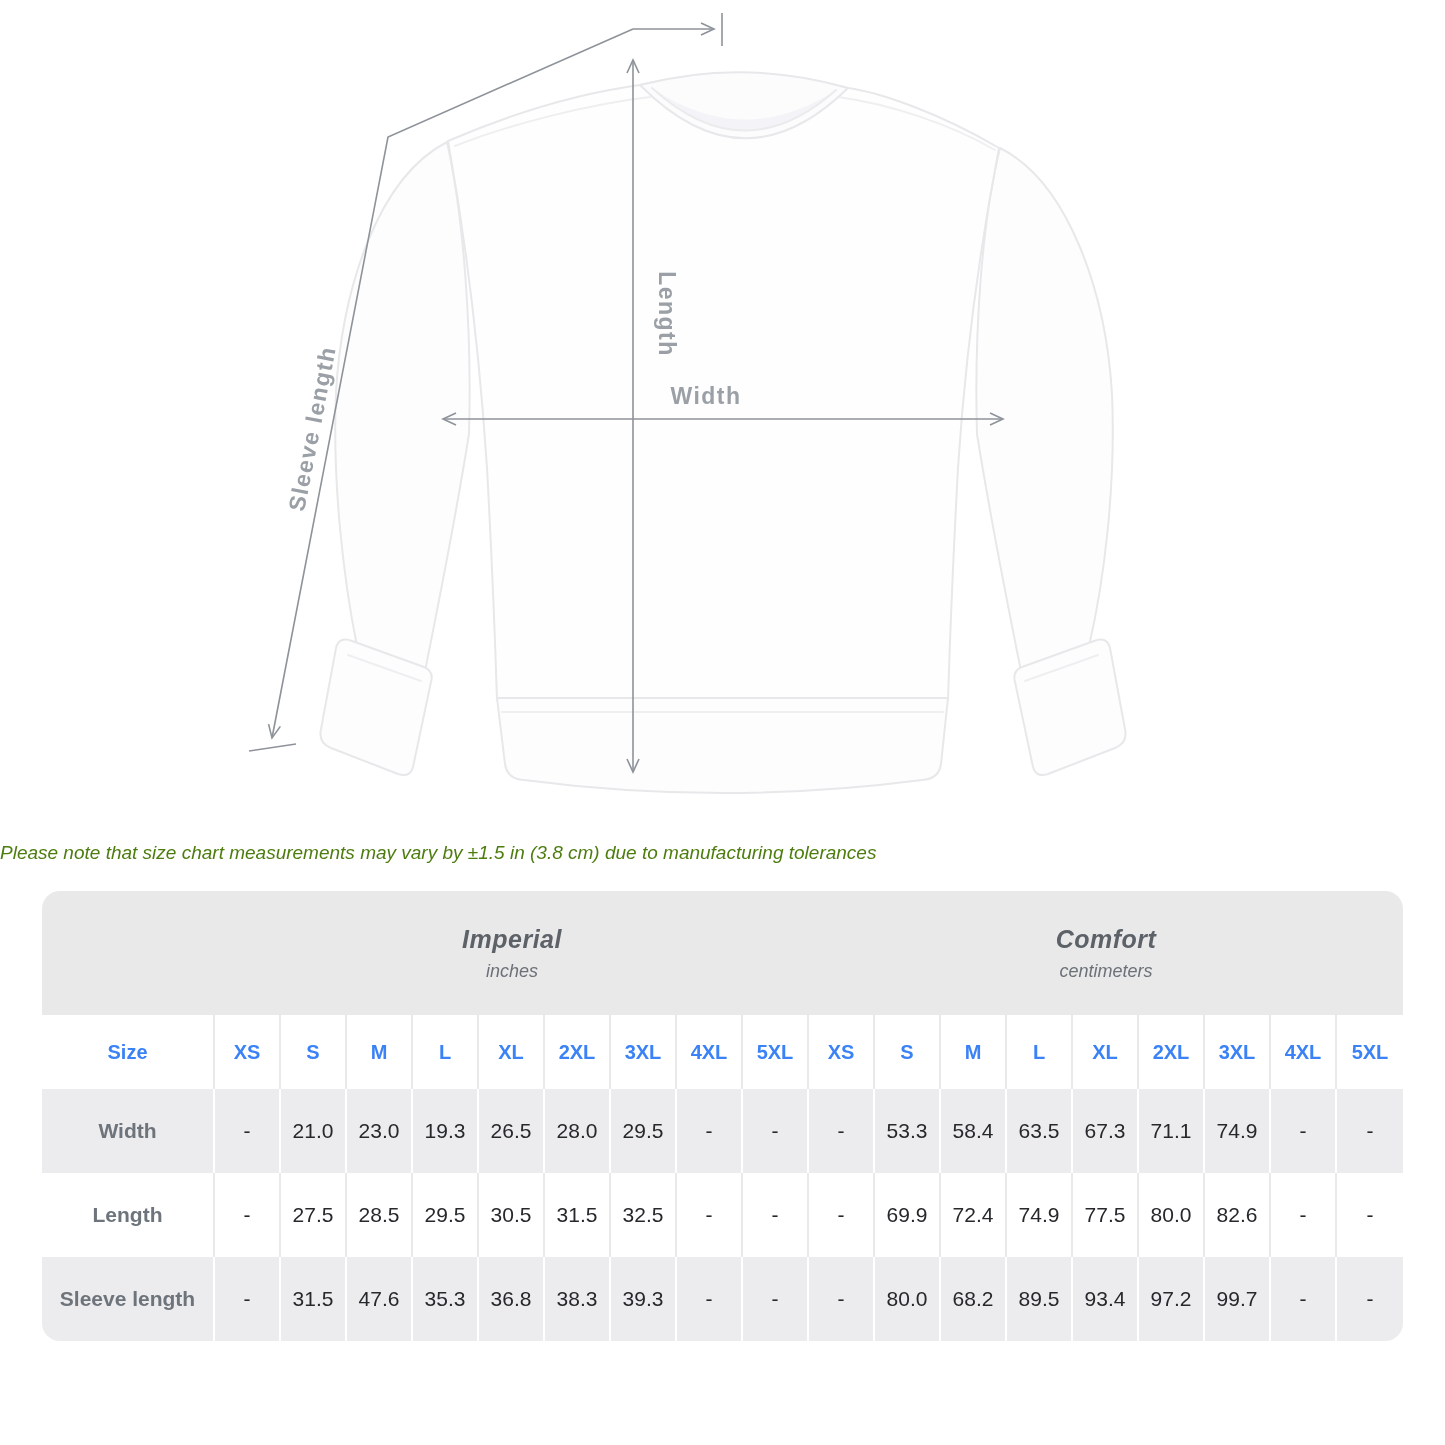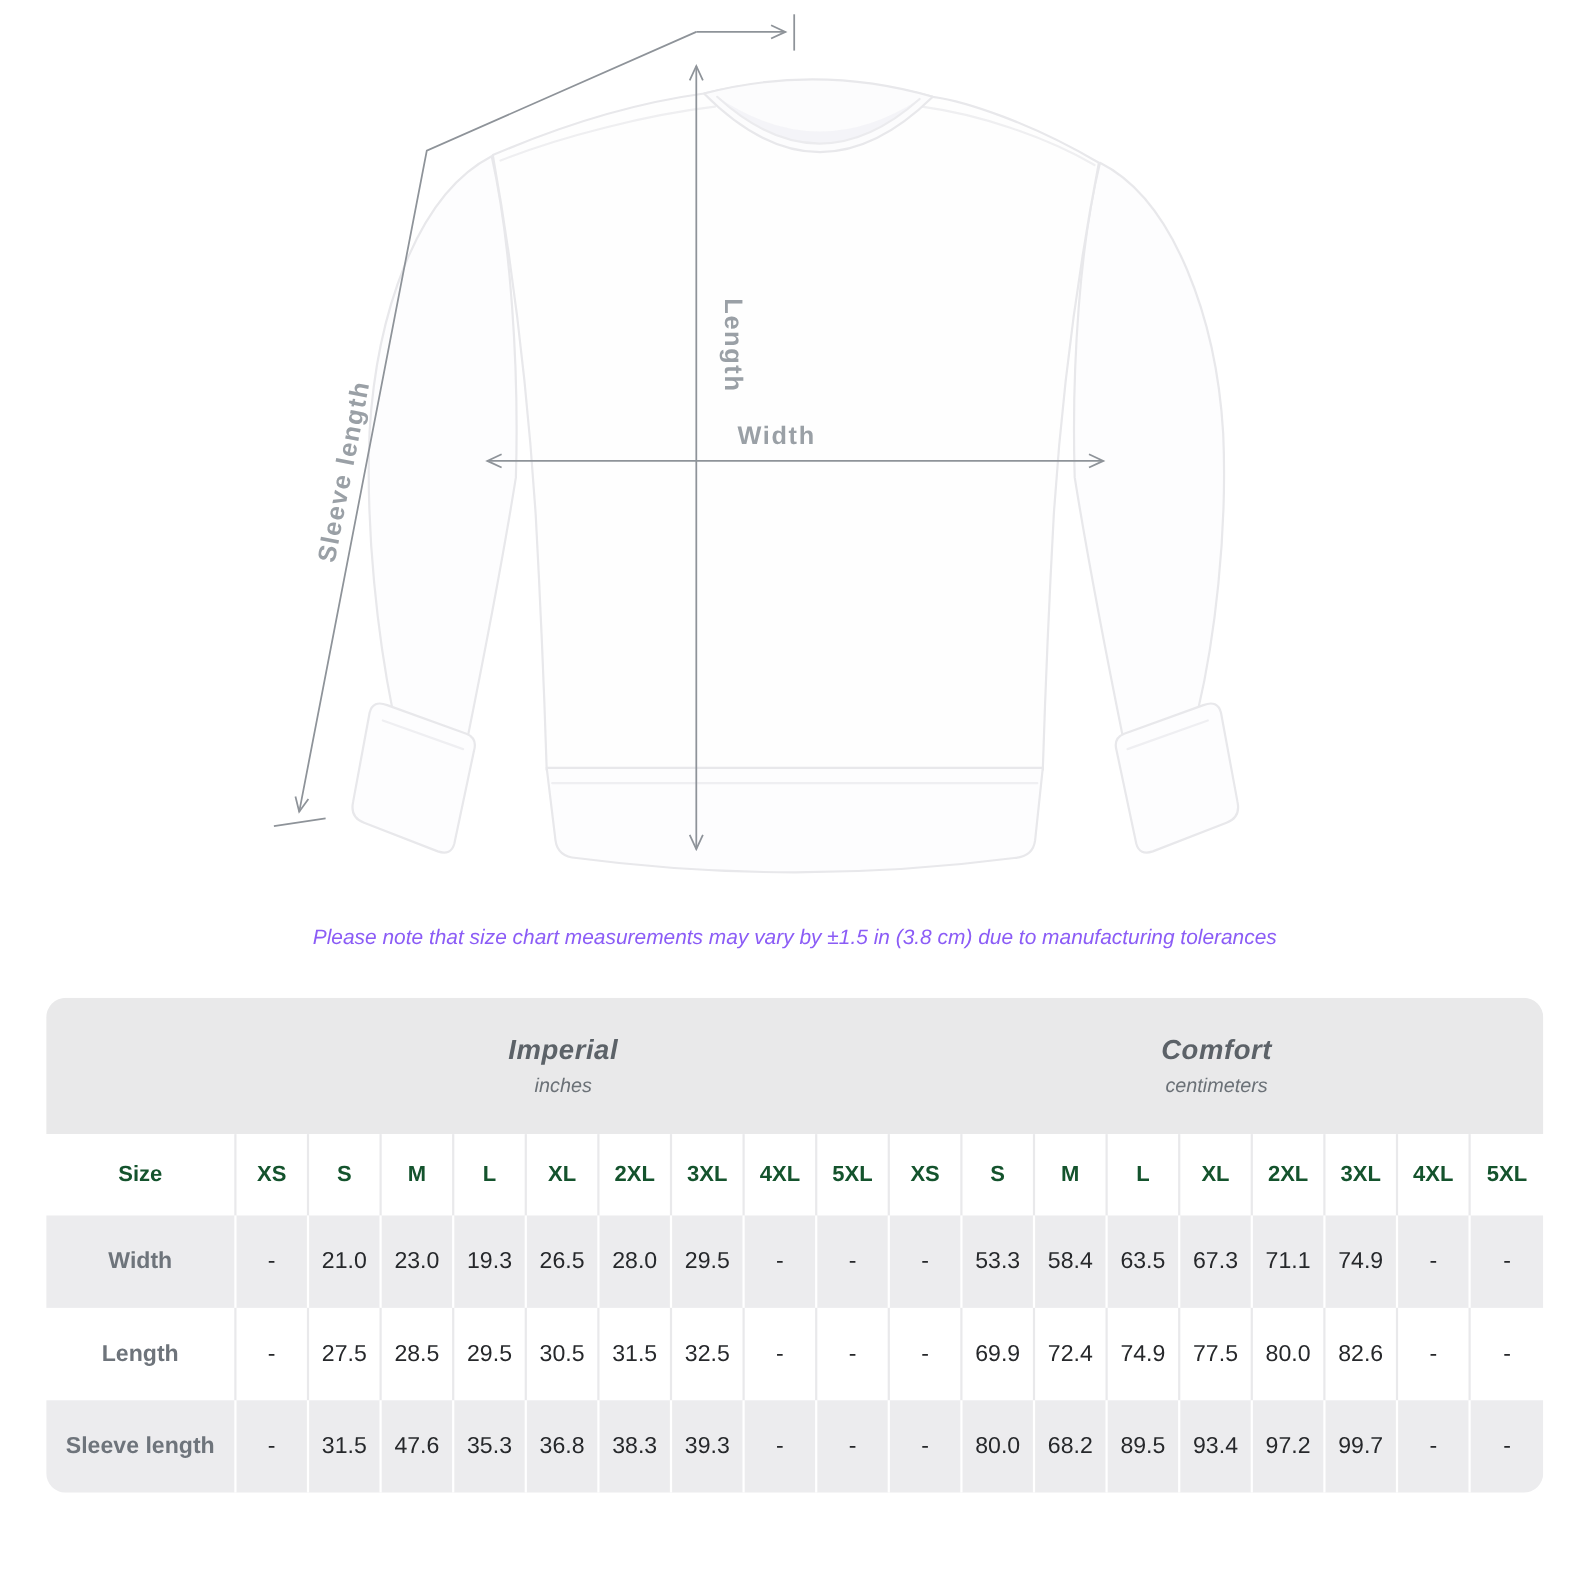--- a/index.html
+++ b/index.html
@@ -17,27 +17,27 @@
     font-family:"Liberation Sans", sans-serif;
     font-size:23px;font-weight:bold;fill:#9aa0a6;letter-spacing:1.5px;
   }
 
   
   .title{
     margin:8px 0 0 0;text-align:center;
     font-size:31px;font-weight:bold;color:#37393c;letter-spacing:.5px;
   }
   .subtitle{
-    margin:10px 0 0 0;text-align:center;
-    font-size:19px;font-style:italic;color:#8b5cf6;
+    margin:10px 0 0 0;text-align:left;
+    font-size:19px;font-style:italic;color:#4d7c0f;
   }
 
   
   .table-wrap{
-    width:1361px;margin:43px auto 0 auto;
+    width:1361px;margin:27px auto 0 auto;
     border-radius:18px;overflow:hidden;background:#ffffff;
   }
   .band{
     height:124px;background:#e9e9ea;display:flex;align-items:center;
   }
   .band-spacer{width:173px;flex:none;}
   .band-group{
     flex:1;display:flex;flex-direction:column;align-items:center;justify-content:center;gap:7px;
   }
   .group-name{font-size:25px;font-weight:bold;font-style:italic;color:#5c6268;letter-spacing:.5px;}
@@ -46,21 +46,21 @@
   .row{display:grid;grid-template-columns:173px repeat(18,1fr);}
   .row.r-hdr{height:74px;background:#ffffff;}
   .row.r-data{height:84px;background:#ffffff;}
   .row.stripe{background:#ececee;}
   .cell{
     display:flex;align-items:center;justify-content:center;
     border-right:2px solid #e9e9eb;
   }
   .row.stripe .cell{border-right-color:#ffffff;}
   .cell:last-child{border-right:none;}
-  .hdr{font-size:20px;font-weight:bold;color:#14532d;}
+  .hdr{font-size:20px;font-weight:bold;color:#3b82f6;}
   .lbl{font-size:21px;font-weight:bold;color:#6e747b;}
   .val{font-size:21px;color:#26282b;}
 </style>
 </head>
 <body>
 
 <div class="page">
 
   <div class="diagram-wrap">
     <svg width="1445" height="832" viewBox="0 0 1445 832">

